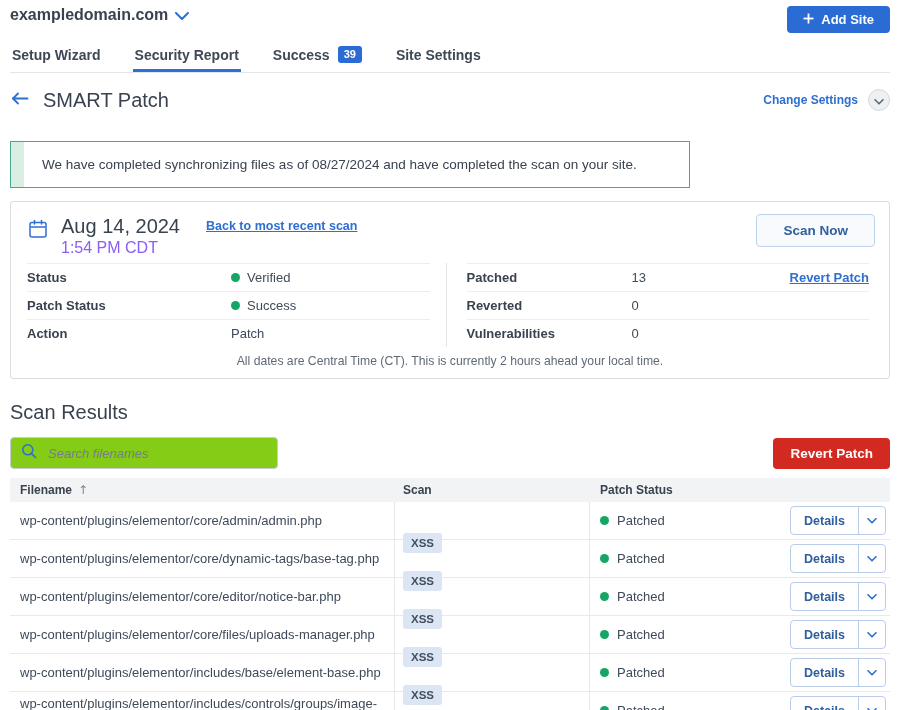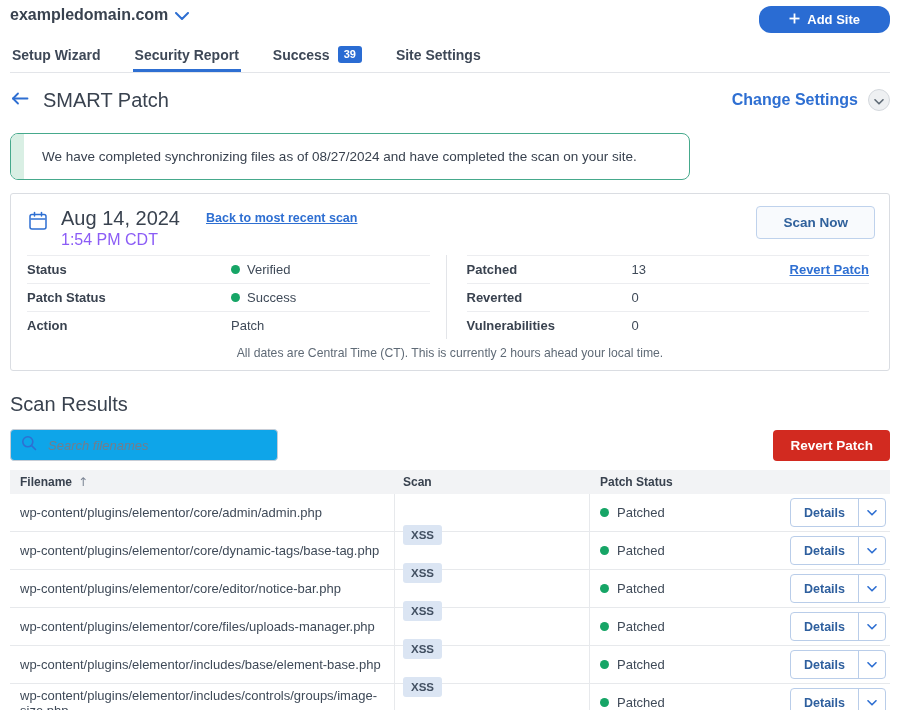--- a/index.html
+++ b/index.html
@@ -10,42 +10,42 @@
     font-family: "Liberation Sans", sans-serif;
     color: #3b4454;
   }
   .page { padding: 6px 10px 0 10px; }
 
   
   .top-header { display: flex; justify-content: space-between; align-items: flex-start; height: 28px; }
   .domain-selector { display: flex; align-items: center; gap: 7px; cursor: pointer; }
   .domain-name { font-size: 16px; font-weight: 700; color: #39424f; }
   .btn-primary {
-    background: #2a6cd3; color: #fff; border: none; border-radius: 12px;
-    font-size: 13px; font-weight: 600; padding: 6px 30px;
+    background: #2a6cd3; color: #fff; border: none; border-radius: 4px;
+    font-size: 13px; font-weight: 600; padding: 6px 16px;
     display: flex; align-items: center; gap: 7px; cursor: pointer;
   }
 
   
   .tabs { display: flex; gap: 30px; margin-top: 8px; border-bottom: 1px solid #e3e5e9; padding: 0 0 0 0; }
   .tab { font-size: 14px; font-weight: 600; color: #3e4857; padding: 4px 2px 9px 2px; cursor: pointer; display: flex; align-items: center; gap: 8px; }
   .tab.active { padding-bottom: 6px; border-bottom: 3px solid #2e6fd2; }
   .badge { background: #2a6cd3; color: #fff; font-size: 11px; font-weight: 700; padding: 2px 6px; border-radius: 3px; line-height: 13px; }
 
   
   .heading-row { display: flex; justify-content: space-between; align-items: center; margin-top: 14px; height: 26px; }
   .heading-left { display: flex; align-items: center; gap: 14px; }
   .page-title { font-size: 20px; font-weight: 400; color: #39424f; }
   .heading-right { display: flex; align-items: center; gap: 10px; }
   .link { color: #2e6fd2; text-decoration: none; cursor: pointer; }
-  .change-settings { font-size: 16px; font-weight: 600; }
+  .change-settings { font-size: 12px; font-weight: 600; }
   .circle-btn { width: 22px; height: 22px; border-radius: 50%; background: #eef0f2; border: 1px solid #d4d8dd; display: flex; align-items: center; justify-content: center; cursor: pointer; }
 
   
-  .banner { margin-top: 20px; width: 680px; border: 1px solid #46a98c; border-radius: 8px; display: flex; overflow: hidden; background: #fff; }
+  .banner { margin-top: 28px; width: 680px; border: 1px solid #46a98c; border-radius: 0; display: flex; overflow: hidden; background: #fff; }
   .banner-stripe { width: 13px; background: #d9efe4; flex-shrink: 0; }
   .banner-msg { padding: 15px 18px; font-size: 13.5px; color: #39424f; }
 
   
   .card { margin-top: 13px; border: 1px solid #dadde2; border-radius: 3px; }
   .card-header { display: flex; align-items: flex-start; padding: 12px 14px 6px 16px; }
   .date-block { margin-left: 12px; }
   .scan-date { font-size: 20px; color: #39424f; line-height: 24px; }
   .scan-time { font-size: 16px; color: #8b5cf6; margin-top: 1px; }
   .back-link { margin: 5px 0 0 26px; font-size: 12.5px; font-weight: 700; text-decoration: underline; }
@@ -61,21 +61,21 @@
   .srow .lbl { font-weight: 700; color: #39424f; width: 204px; flex-shrink: 0; }
   .sumcol.right .srow .lbl { width: 165px; }
   .val { display: flex; align-items: center; gap: 7px; color: #3f4a58; }
   .dot { width: 9px; height: 9px; border-radius: 50%; background: #16a566; flex-shrink: 0; }
   .rlink { margin-left: auto; font-size: 13px; font-weight: 600; text-decoration: underline; }
   .card-footer { text-align: center; font-size: 12.2px; color: #5f6a76; padding: 7px 0 10px 0; }
 
   
   .section-title { margin-top: 22px; font-size: 20px; font-weight: 400; color: #39424f; height: 24px; }
   .controls-row { margin-top: 11px; display: flex; justify-content: space-between; align-items: center; height: 34px; }
-  .search-box { width: 268px; height: 32px; border: 1px solid #c7cdd6; border-radius: 4px; display: flex; align-items: center; padding: 0 10px; gap: 9px; background: #0ea5e9; }
+  .search-box { width: 268px; height: 32px; border: 1px solid #c7cdd6; border-radius: 4px; display: flex; align-items: center; padding: 0 10px; gap: 9px; background: #84cc16; }
   .search-box input { border: none; outline: none; flex: 1; font-size: 13px; font-family: "Liberation Sans", sans-serif; color: #3b4454; background: transparent; }
   .search-box input::placeholder { font-style: italic; color: #747d8a; }
   .btn-danger { background: #d22a20; color: #fff; border: none; border-radius: 4px; font-size: 13.5px; font-weight: 700; padding: 8px 17px; cursor: pointer; }
 
   
   .rtable { margin-top: 8px; }
   .thead { display: flex; align-items: center; background: #f2f3f5; height: 24px; font-size: 12px; font-weight: 700; color: #39424f; }
   .trow { display: flex; align-items: stretch; height: 38px; border-bottom: 1px solid #e7e9ec; font-size: 13px; color: #3f4a58; }
   .c-file { flex: 1; padding: 0 10px; display: flex; align-items: center; }
   .c-type { width: 195px; padding: 0 8px; display: flex; align-items: center; flex-shrink: 0; }

